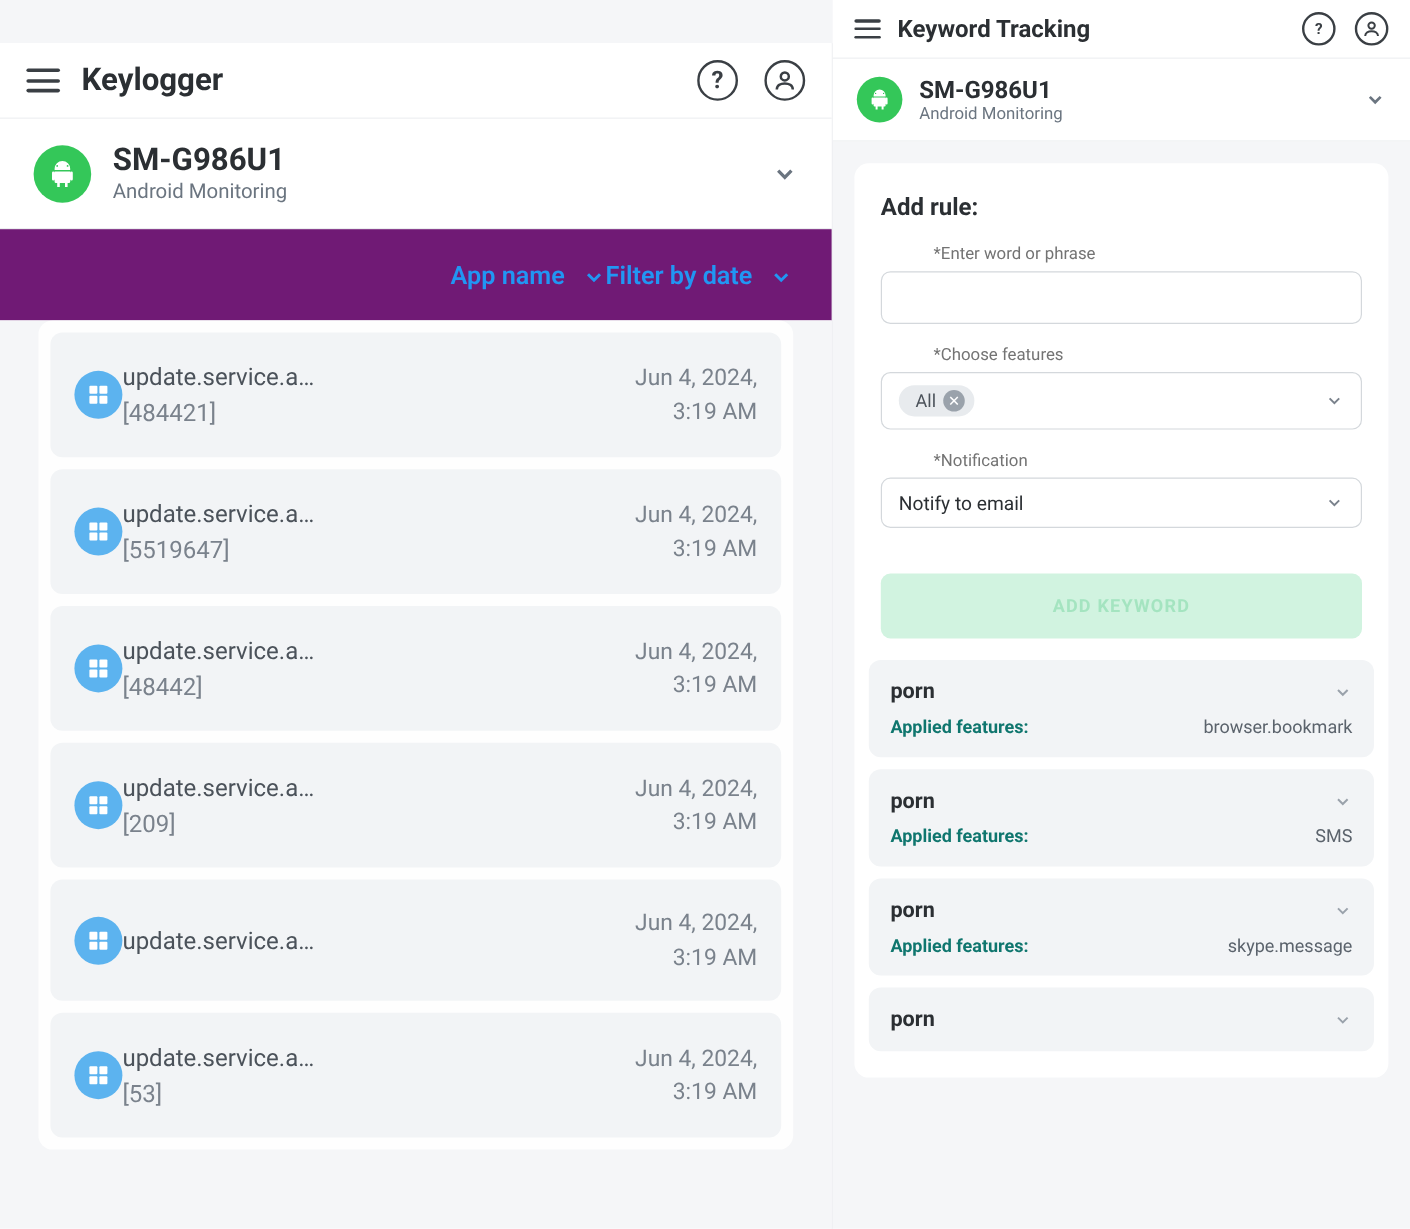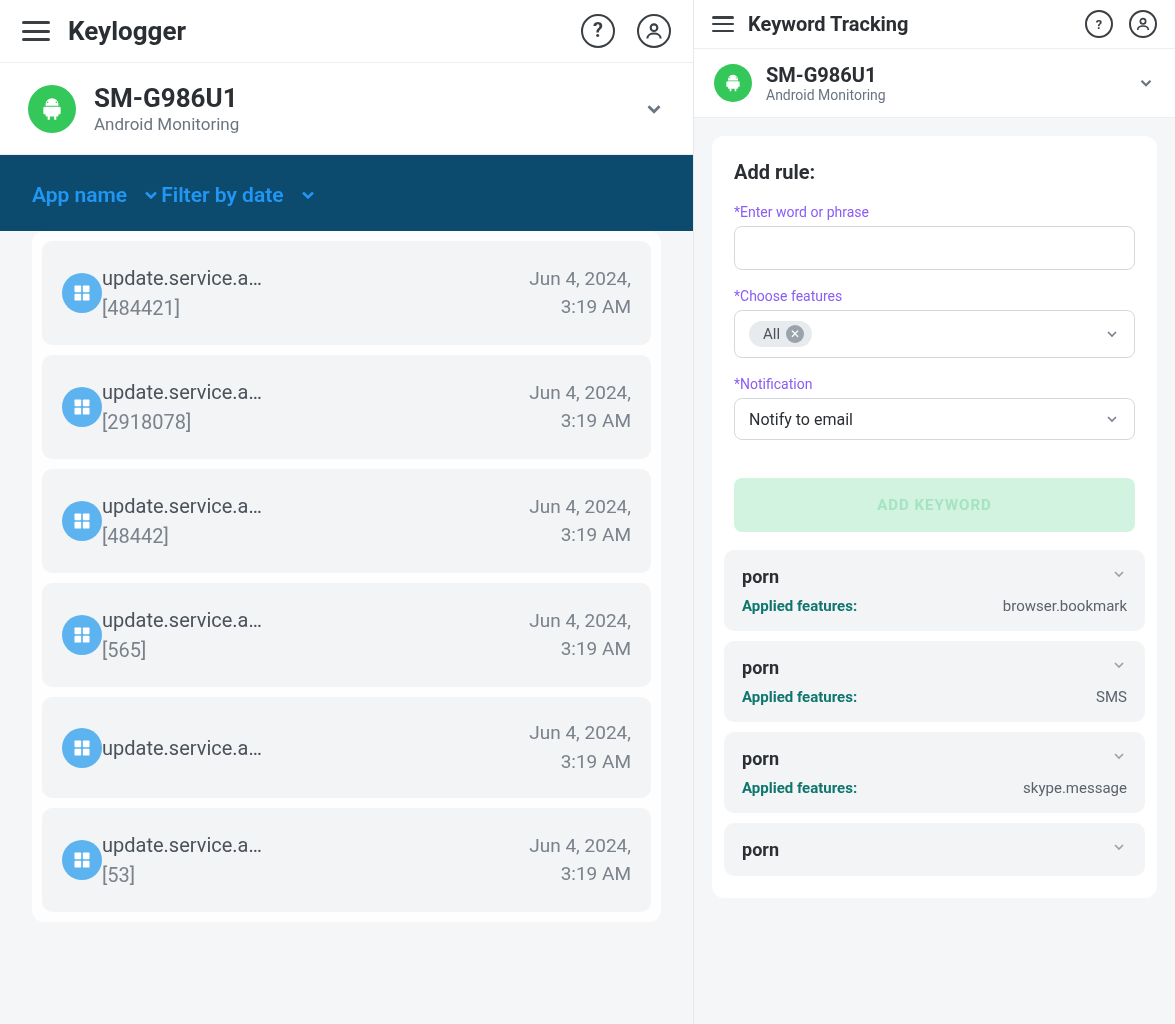--- a/index.html
+++ b/index.html
@@ -1,19 +1,19 @@
 <!DOCTYPE html>
 <html><head>
   <meta charset="utf-8">
   <style>
     * { margin: 0; padding: 0; box-sizing: border-box; font-family: -apple-system, BlinkMacSystemFont, 'Segoe UI', Roboto, Arial, sans-serif; }
     body { background: #f5f6f8; display: flex; width: 1175px; height: 1024px; overflow: hidden; }
     
     .panel { background: #fff; display: flex; flex-direction: column; }
-    .panel-left { width: 694px; border-right: 1px solid #e5e7eb; }
+    .panel-left { width: 694px; border-right: 1px solid #e5e7eb; margin-top: 36px; }
     .panel-right { width: 481px; }
     
     .topbar { display: flex; align-items: center; padding: 14px 22px; border-bottom: 1px solid #eceef0; background: #fff; }
     .topbar-right { padding: 10px 18px; justify-content: flex-end; }
     .hamburger { width: 28px; height: 20px; display: flex; flex-direction: column; justify-content: space-between; cursor: pointer; margin-right: 18px; }
     .hamburger span { display: block; height: 3px; background: #3a3f44; border-radius: 2px; }
     .hamburger-sm { width: 22px; height: 16px; margin-right: 14px; }
     .hamburger-sm span { height: 2.5px; }
     .title { font-size: 26px; font-weight: 700; color: #2b2f33; flex: 1; }
     .title-sm { font-size: 20px; }
@@ -25,52 +25,52 @@
     .device-bar-sm { padding: 14px 20px; gap: 14px; }
     .android-badge { width: 48px; height: 48px; background: #34c759; border-radius: 50%; display: flex; align-items: center; justify-content: center; flex-shrink: 0; }
     .android-badge-sm { width: 38px; height: 38px; }
     .device-info { flex: 1; min-width: 0; }
     .device-name { font-size: 26px; font-weight: 700; color: #2b2f33; line-height: 1.2; }
     .device-name-sm { font-size: 20px; }
     .device-sub { font-size: 17px; color: #6b7580; }
     .device-sub-sm { font-size: 14px; }
     .chev { color: #6b7580; }
     
-    .filters-bar { display: flex; justify-content: flex-start; padding: 28px 32px 24px; background: #0c4a6e; }
+    .filters-bar { display: flex; justify-content: flex-end; padding: 28px 32px 24px; background: #701a75; }
     .filter-btn { display: flex; align-items: center; gap: 14px; color: #2196f3; font-size: 21px; font-weight: 600; cursor: pointer; }
     
     .list-area { padding: 0 32px 20px; background: #f5f6f8; flex: 1; overflow-y: auto; }
     .list-card { background: #fefefe; border-radius: 12px; padding: 10px; }
     .log-item { display: flex; align-items: center; padding: 22px 20px; background: #f2f4f6; border-radius: 10px; margin-bottom: 10px; cursor: pointer; }
     .log-item:last-child { margin-bottom: 0; }
     .app-icon { width: 40px; height: 40px; background: #5cb3ef; border-radius: 50%; display: flex; align-items: center; justify-content: center; flex-shrink: 0; }
     .log-main { flex: 1; min-width: 0; overflow: hidden; }
     .log-app { font-size: 20px; color: #4b525a; white-space: nowrap; overflow: hidden; text-overflow: ellipsis; line-height: 1.5; }
     .log-code { font-size: 20px; color: #7a828c; line-height: 1.5; }
     .log-time { text-align: right; color: #7a828c; font-size: 19px; line-height: 1.5; }
     
     .content-right { padding: 18px; background: #f5f6f8; flex: 1; overflow-y: auto; }
     .card { background: #fff; border-radius: 12px; overflow: hidden; }
     .tabs { display: flex; border-bottom: 1px solid #e8eaec; }
     .tab { flex: 1; text-align: center; padding: 18px 0; font-size: 17px; color: #4b525a; cursor: pointer; }
     .tab.active { color: #2196f3; font-weight: 600; border-bottom: 3px solid #2196f3; margin-bottom: -1px; }
     
     .form-area { padding: 24px 22px 18px; }
     .form-title { font-size: 20px; font-weight: 700; color: #2b2f33; margin-bottom: 20px; }
-    .field-label { font-size: 14px; color: #8b5cf6; margin-bottom: 6px; }
+    .field-label { font-size: 14px; color: #737373; margin-bottom: 6px; margin-left: 44px; }
     .text-input { width: 100%; border: 1px solid #d4d8dc; border-radius: 8px; padding: 12px 14px; font-size: 15px; margin-bottom: 18px; }
     .select-box { width: 100%; border: 1px solid #d4d8dc; border-radius: 8px; padding: 10px 14px; display: flex; align-items: center; justify-content: space-between; margin-bottom: 18px; cursor: pointer; min-height: 42px; }
     .chip { background: #e8ebee; border-radius: 14px; padding: 4px 8px 4px 14px; display: inline-flex; align-items: center; gap: 6px; font-size: 15px; color: #4b525a; }
     .chip-x { width: 18px; height: 18px; background: #9aa2ab; border-radius: 50%; color: #fff; display: flex; align-items: center; justify-content: center; font-size: 12px; cursor: pointer; }
     .select-text { font-size: 16px; color: #2b2f33; }
     .submit-btn { width: 100%; background: #d1f3e0; border: none; border-radius: 8px; padding: 18px; font-size: 15px; font-weight: 700; color: #a4e4c0; letter-spacing: 1px; cursor: pointer; margin-top: 20px; }
     
     .rules-list { padding: 0 12px 12px; }
     .rule-item { background: #f2f4f6; border-radius: 10px; padding: 16px 18px; margin-bottom: 10px; }
-    .rule-head { display: flex; justify-content: space-between; align-items: flex-start; margin-bottom: 10px; }
+    .rule-head { display: flex; justify-content: space-between; align-items: center; margin-bottom: 10px; }
     .rule-key { font-size: 18px; font-weight: 700; color: #2b2f33; }
     .rule-row { display: flex; justify-content: space-between; font-size: 15px; }
     .rule-label { color: #0f766e; font-weight: 700; }
     .rule-val { color: #5b636c; }
     .rule-item.partial .rule-head { margin-bottom: 0; }
   </style>
 </head>
 <body>
 
 <div class="panel panel-left">
@@ -150,21 +150,21 @@
     <div class="app-icon">
       <svg width="20" height="20" viewBox="0 0 24 24" fill="#fff">
               <rect x="3" y="3" width="8" height="8" rx="1"></rect>
               <rect x="13" y="3" width="8" height="8" rx="1"></rect>
               <rect x="3" y="13" width="8" height="8" rx="1"></rect>
               <rect x="13" y="13" width="8" height="8" rx="1"></rect>
             </svg>
     </div>
     <div class="log-main">
       <div class="log-app">update.service.a…</div>
-      <div class="log-code">[2918078]</div>
+      <div class="log-code">[5519647]</div>
     </div>
     <div class="log-time">
       <div>Jun 4, 2024,</div>
             <div>3:19 AM</div>
     </div>
         </div>
         <div class="log-item">
     <div class="app-icon">
       <svg width="20" height="20" viewBox="0 0 24 24" fill="#fff">
               <rect x="3" y="3" width="8" height="8" rx="1"></rect>
@@ -186,21 +186,21 @@
     <div class="app-icon">
       <svg width="20" height="20" viewBox="0 0 24 24" fill="#fff">
               <rect x="3" y="3" width="8" height="8" rx="1"></rect>
               <rect x="13" y="3" width="8" height="8" rx="1"></rect>
               <rect x="3" y="13" width="8" height="8" rx="1"></rect>
               <rect x="13" y="13" width="8" height="8" rx="1"></rect>
             </svg>
     </div>
     <div class="log-main">
       <div class="log-app">update.service.a…</div>
-      <div class="log-code">[565]</div>
+      <div class="log-code">[209]</div>
     </div>
     <div class="log-time">
       <div>Jun 4, 2024,</div>
             <div>3:19 AM</div>
     </div>
         </div>
         <div class="log-item">
     <div class="app-icon">
       <svg width="20" height="20" viewBox="0 0 24 24" fill="#fff">
               <rect x="3" y="3" width="8" height="8" rx="1"></rect>

